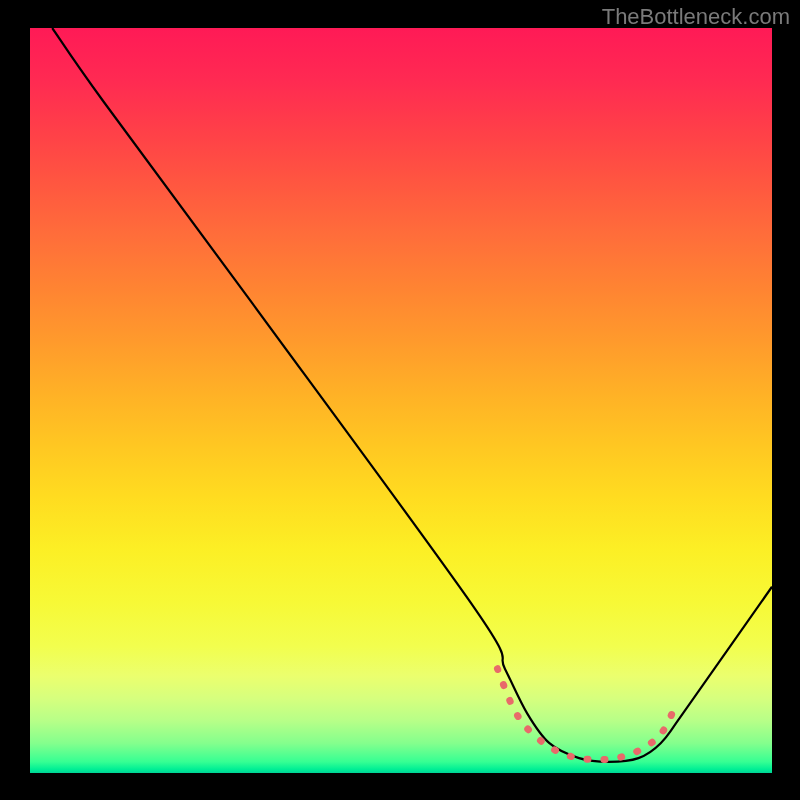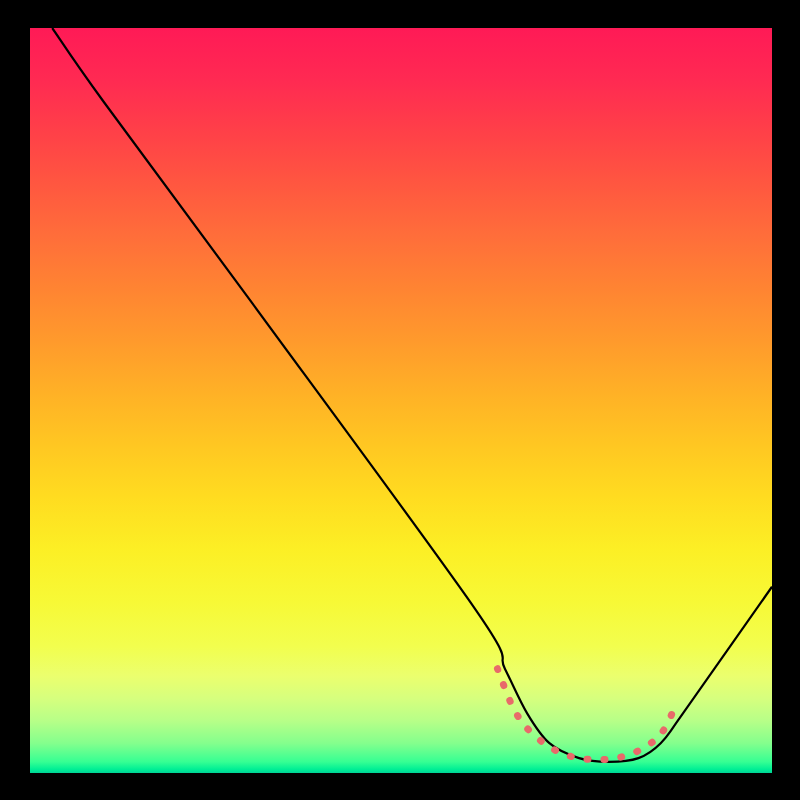--- a/index.html
+++ b/index.html
@@ -28,20 +28,21 @@
       #36ff93 98.5%,
       #00ef95 99.5%,
       #00d396 100%
     ); }
   svg.curve { position: absolute; inset: 0; width: 100%; height: 100%; }
 </style>
 </head>
 <body>
 
 <div class="container">
+  <div class="watermark">TheBottleneck.com</div>
   <div class="plot-area">
     <div class="gradient-bg"></div>
     <svg class="curve" viewBox="0 0 742 745" preserveAspectRatio="none">
       <path fill="none" stroke="#000" stroke-width="2.2" id="main-path" d="M 22.259999999999998 0 C 30.916666666666664 12.416666666666666, 40.81 28.558333333333337, 74.2 74.5 C 107.59 120.44166666666666, 160.76666666666665 191.21666666666664, 222.6 275.65 C 284.43333333333334 360.0833333333333, 403.1533333333333 520.2583333333333, 445.2 581.1 C 487.24666666666667 641.9416666666667, 466.2233333333333 623.3166666666667, 474.88 640.7 C 483.5366666666667 658.0833333333334, 489.72 672.9833333333333, 497.14000000000004 685.4 C 504.56000000000006 697.8166666666666, 510.74333333333334 707.75, 519.4 715.2 C 528.0566666666666 722.6500000000001, 539.1866666666667 726.9958333333334, 549.08 730.1 C 558.9733333333334 733.2041666666667, 568.8666666666667 733.825, 578.76 733.825 C 588.6533333333333 733.825, 599.7833333333333 733.2041666666667, 608.4399999999999 730.1 C 617.0966666666666 726.9958333333334, 623.28 722.6500000000001, 630.6999999999999 715.2 C 638.1199999999999 707.75, 634.4100000000001 711.475, 652.96 685.4 C 671.51 659.3249999999999, 727.16 579.8583333333333, 742 558.75"></path>
       <path fill="none" stroke="#e86a6a" stroke-width="7" stroke-linecap="round" stroke-linejoin="round" stroke-dasharray="1 16" id="pink-path" d="M 467.46 640.7 C 469.93333333333334 646.9083333333334, 477.35333333333335 668.0166666666668, 482.3 677.95 C 487.24666666666667 687.8833333333333, 490.9566666666667 693.4708333333333, 497.14000000000004 700.3 C 503.3233333333334 707.1291666666666, 511.98 714.2066666666666, 519.4 718.925 C 526.8199999999999 723.6433333333333, 534.24 726.4991666666667, 541.66 728.61 C 549.0799999999999 730.7208333333333, 556.5 731.3416666666667, 563.92 731.59 C 571.3399999999999 731.8383333333334, 578.7600000000001 731.59, 586.1800000000001 730.1 C 593.6 728.61, 601.02 726.6233333333333, 608.4399999999999 722.65 C 615.8599999999999 718.6766666666666, 624.5166666666667 713.71, 630.6999999999999 706.26 C 636.8833333333332 698.81, 643.0666666666666 682.6683333333334, 645.54 677.95"></path>
     </svg>
   </div>
 </div>
 
 </body></html>

